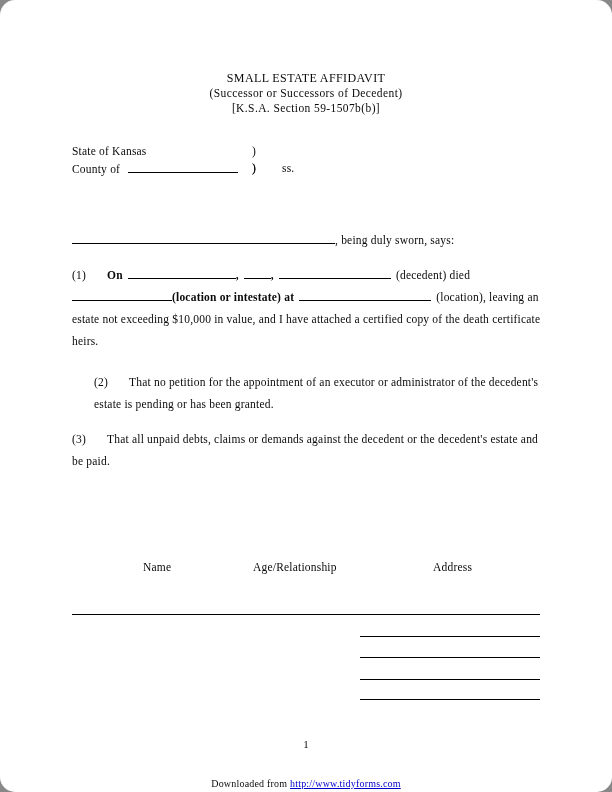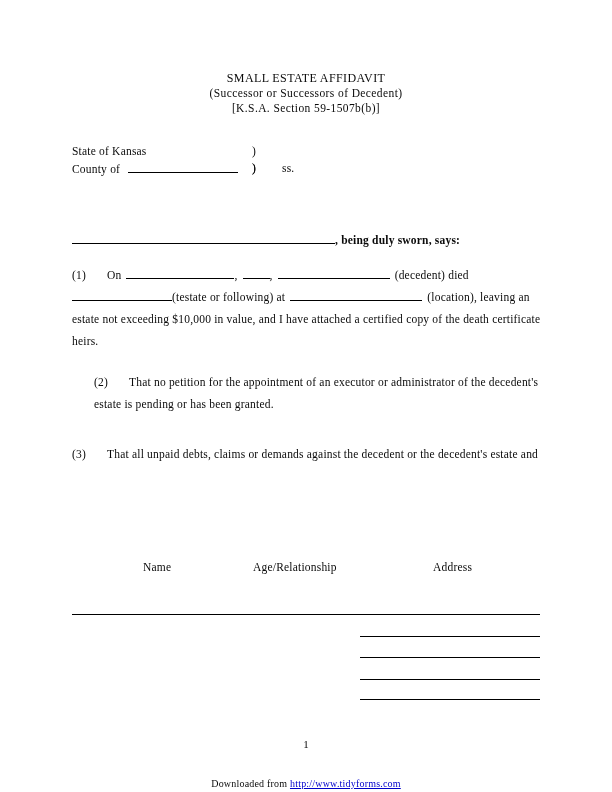--- a/index.html
+++ b/index.html
@@ -1,46 +1,46 @@
 <!DOCTYPE html>
 <html><head>
 <meta charset="utf-8">
 <style>
   html,body{margin:0;padding:0;background:#888;}
   .page{
     position:relative;width:612px;height:792px;background:#ffffff;color:#0a0a0a;
     font-family:"Liberation Serif", serif;font-size:11.5px;letter-spacing:0.2px;
-    margin:0 auto;overflow:hidden;
+    margin:0 auto;overflow:hidden;border-radius:15px;
   }
   .abs{position:absolute;}
   .center{left:0;right:0;text-align:center;}
   .content{left:72px;width:468px;}
   .lh22 div{line-height:22px;white-space:nowrap;}
   .title-block{top:71px;line-height:15px;font-size:11.5px;letter-spacing:0.4px;}
   .title-block .t1{font-size:12px;}
   .venue{top:143px;line-height:17px;}
   .venue .row{position:relative;white-space:nowrap;}
   .venue .paren{position:absolute;left:180px;}
   .venue .ss{position:absolute;left:210px;}
-  .sworn{top:231px;white-space:nowrap;font-weight:bold;}
+  .sworn{top:231px;white-space:nowrap;}
   .p1{top:264px;}
   .p2{top:371px;margin-left:22px;}
-  .p3{top:443px;}
+  .p3{top:428px;}
   .p4{top:519px;}
   .pnum{display:inline-block;width:35px;}
   .blank{display:inline-block;border-bottom:1px solid #000;height:12px;vertical-align:baseline;}
   .bl-county{width:110px;}
   .bl-affiant{width:263px;}
   .bl-date{width:108px;}
   .bl-year{width:27px;}
   .bl-decedent{width:112px;}
   .bl-testate{width:100px;}
   .bl-location{width:132px;}
   .gap-l{margin-left:5px;}
-  .gap-r{margin-right:5px;}
+  .gap-r{margin-right:5px;font-weight:bold;}
   .col-headers{top:561px;height:14px;}
   .col-headers span{position:absolute;white-space:nowrap;}
   .col-name{left:143px;}
   .col-age{left:253px;}
   .col-address{left:433px;}
   .rule{border-top:1.6px solid #000;height:0;}
   .rule-full{left:72px;width:468px;top:614px;}
   .rule-right{left:360px;width:180px;}
   .rr1{top:636px;} .rr2{top:657px;} .rr3{top:679px;} .rr4{top:699px;}
   .page-number{top:738px;font-size:11px;}
@@ -73,32 +73,33 @@
       <span class="paren">)</span>
     </div>
   </div>
 
   <div class="abs content sworn">
     <span class="blank bl-affiant"></span><span>, being duly sworn, says:</span>
   </div>
 
   <div class="abs content lh22 p1">
     <div><span class="pnum">(1)</span><span class="gap-r">On</span><span class="blank bl-date"></span><span class="gap-r">,</span><span class="blank bl-year"></span><span class="gap-r">,</span><span class="blank bl-decedent"></span><span class="gap-l">(decedent) died</span></div>
-    <div><span class="blank bl-testate"></span><span class="gap-r">(testate or following) at</span><span class="blank bl-location"></span><span class="gap-l">(location), leaving an</span></div>
+    <div><span class="blank bl-testate"></span><span class="gap-r">(location or intestate) at</span><span class="blank bl-location"></span><span class="gap-l">(location), leaving an</span></div>
     <div>estate not exceeding $10,000 in value, and I have attached a certified copy of the death certificate</div>
     <div>heirs.</div>
   </div>
 
   <div class="abs content lh22 p2">
     <div><span class="pnum">(2)</span><span>That no petition for the appointment of an executor or administrator of the decedent's</span></div>
     <div>estate is pending or has been granted.</div>
   </div>
 
   <div class="abs content lh22 p3">
     <div><span class="pnum">(3)</span><span>That all unpaid debts, claims or demands against the decedent or the decedent's estate and</span></div>
+    <div>be paid.</div>
   </div>
 
 
   <div class="abs col-headers">
     <span class="col-name">Name</span>
     <span class="col-age">Age/Relationship</span>
     <span class="col-address">Address</span>
   </div>
 
   <div class="abs rule rule-full"></div>

